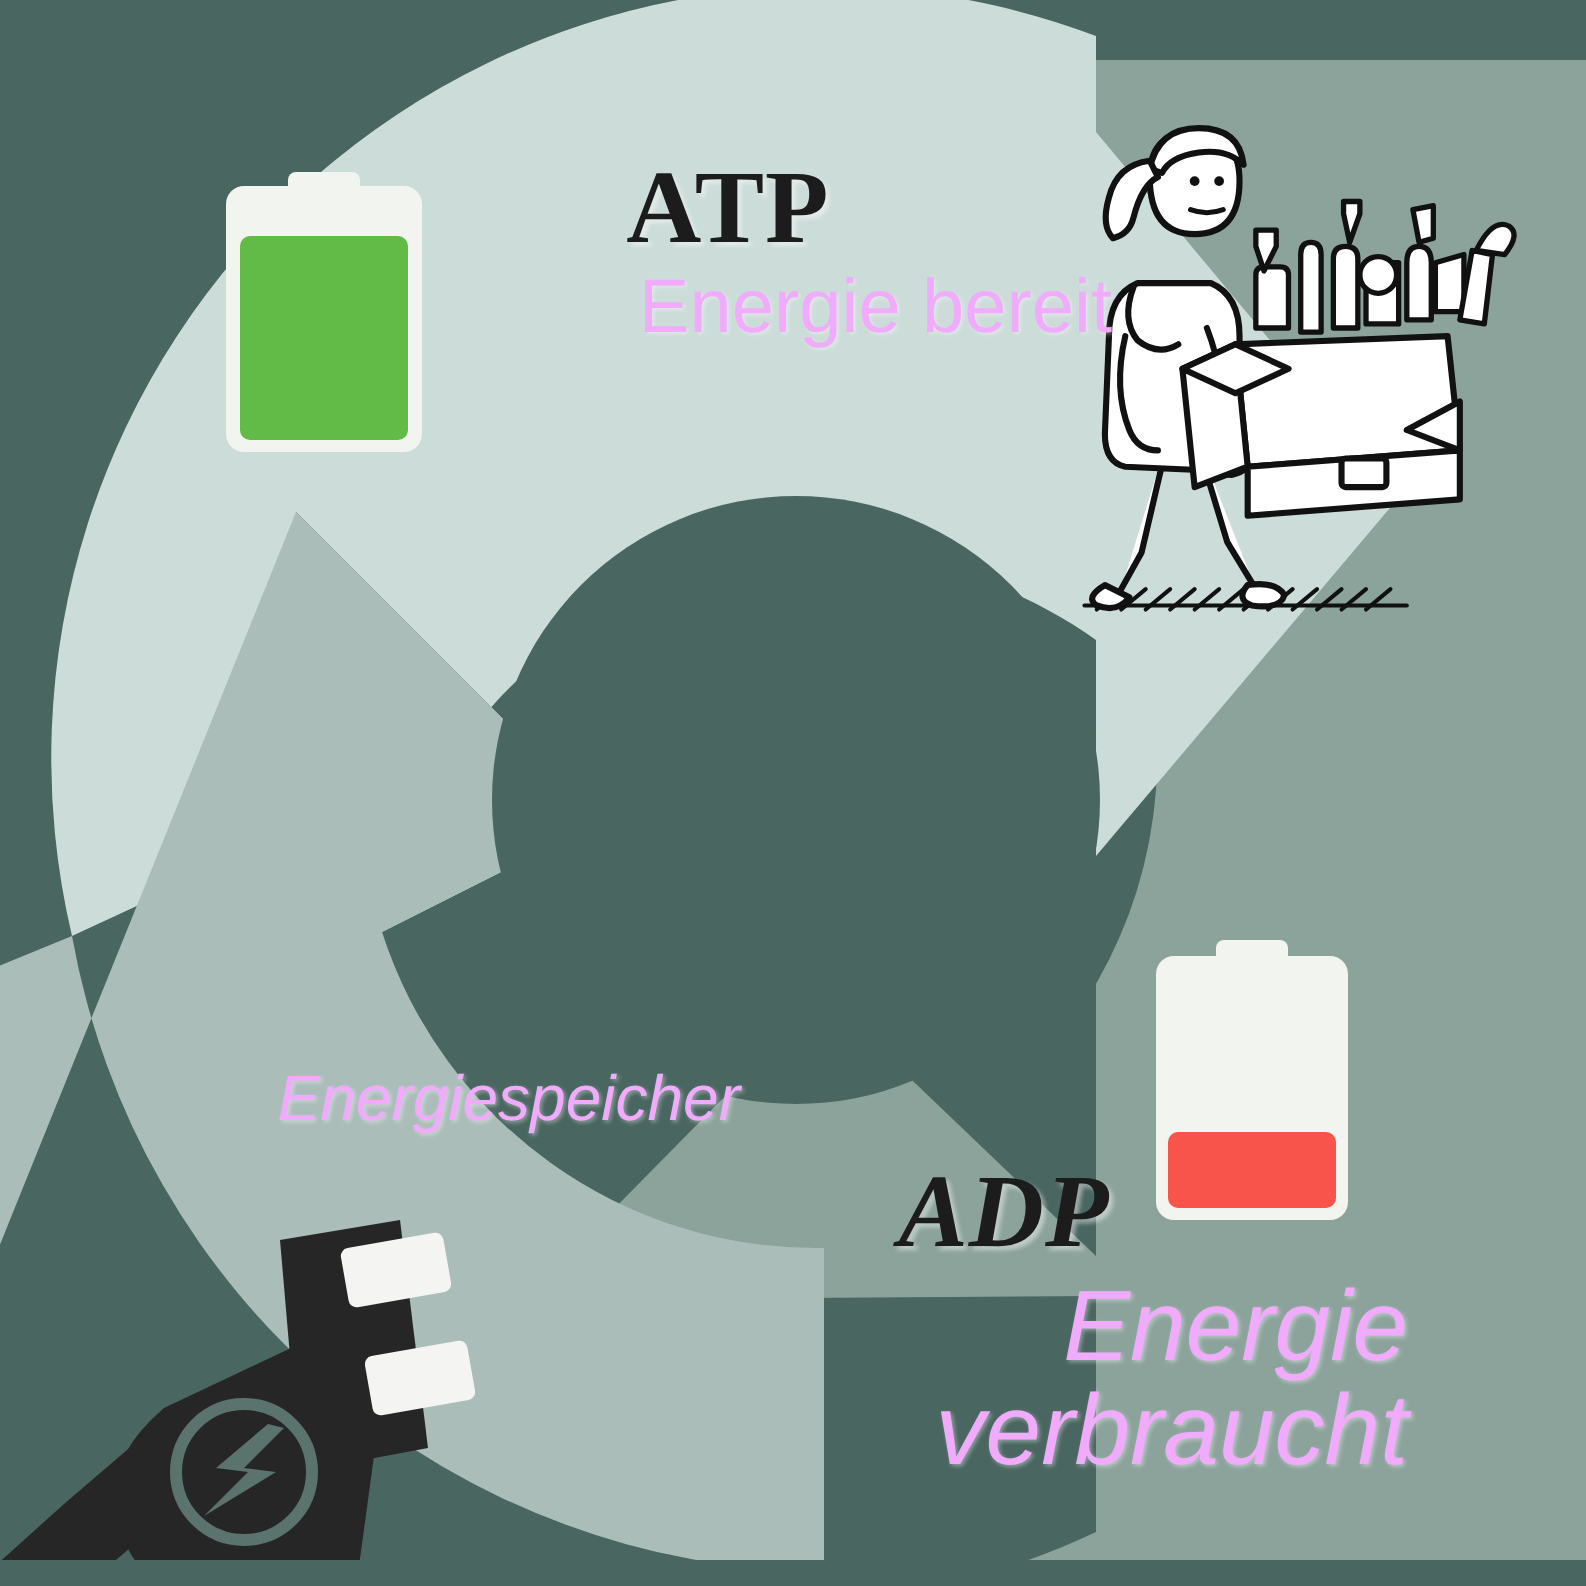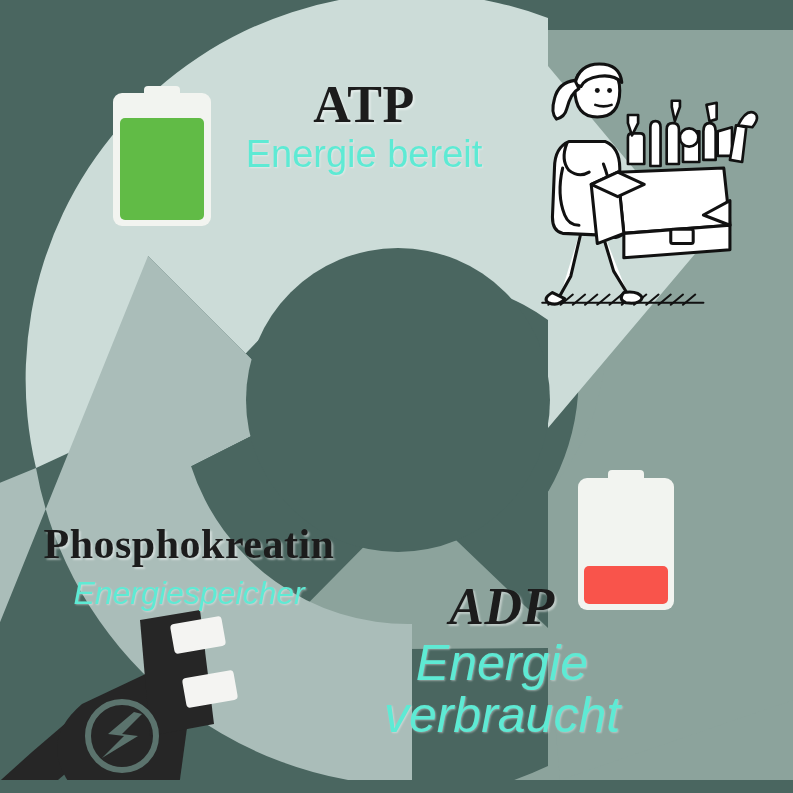--- a/index.html
+++ b/index.html
@@ -16,23 +16,24 @@
     font-family:"Liberation Serif",serif;
     font-weight:700;
     color:#1c1c1c;
     letter-spacing:.5px;
     text-shadow:2px 2px 2px rgba(255,255,255,.45);
     display:block;
   }
   .lbl .sub{
     font-family:"Liberation Sans",sans-serif;
     font-weight:400;
-    color:#5eead4;
+    color:#f0abfc;
     display:block;
     text-shadow:1px 1px 2px rgba(255,255,255,.4);
+    text-align:right;
   }
   #lbl-atp{left:172px;top:78px;width:384px;}
   #lbl-atp .main{font-size:52px;}
   #lbl-atp .sub{font-size:38px;margin-top:2px;}
   #lbl-adp{left:300px;top:580px;width:404px;font-style:italic;}
   #lbl-adp .main{font-size:52px;}
   #lbl-adp .sub{font-size:50px;margin-top:2px;}
   #lbl-pcr{left:8px;top:522px;width:362px;}
   #lbl-pcr .main{font-size:42px;}
   #lbl-pcr .sub{font-size:32px;margin-top:11px;font-style:italic;}
@@ -191,17 +192,16 @@
     <span class="main">ATP</span>
     <span class="sub">Energie bereit</span>
   </div>
 
   <div class="lbl" id="lbl-adp">
     <span class="main">ADP</span>
     <span class="sub">Energie verbraucht</span>
   </div>
 
   <div class="lbl" id="lbl-pcr">
-    <span class="main">Phosphokreatin</span>
     <span class="sub">Energiespeicher</span>
   </div>
 
 </div>
 
 </body></html>

